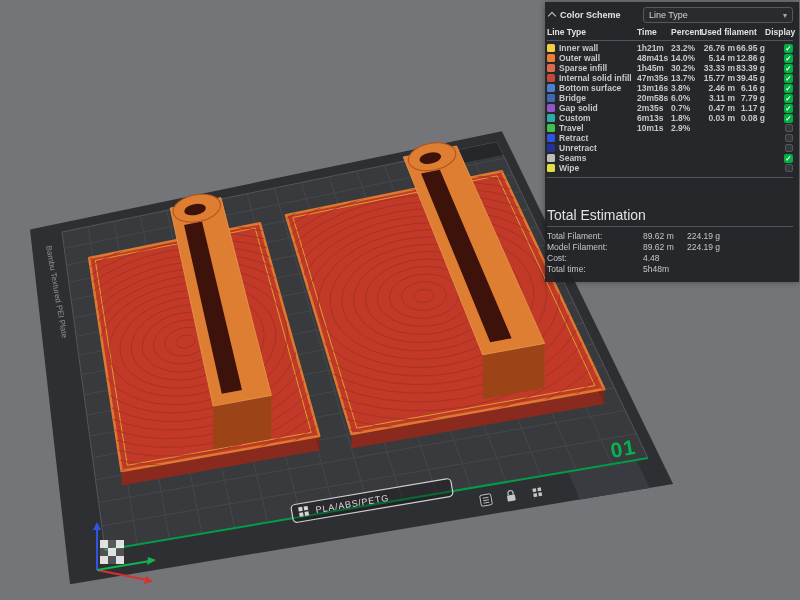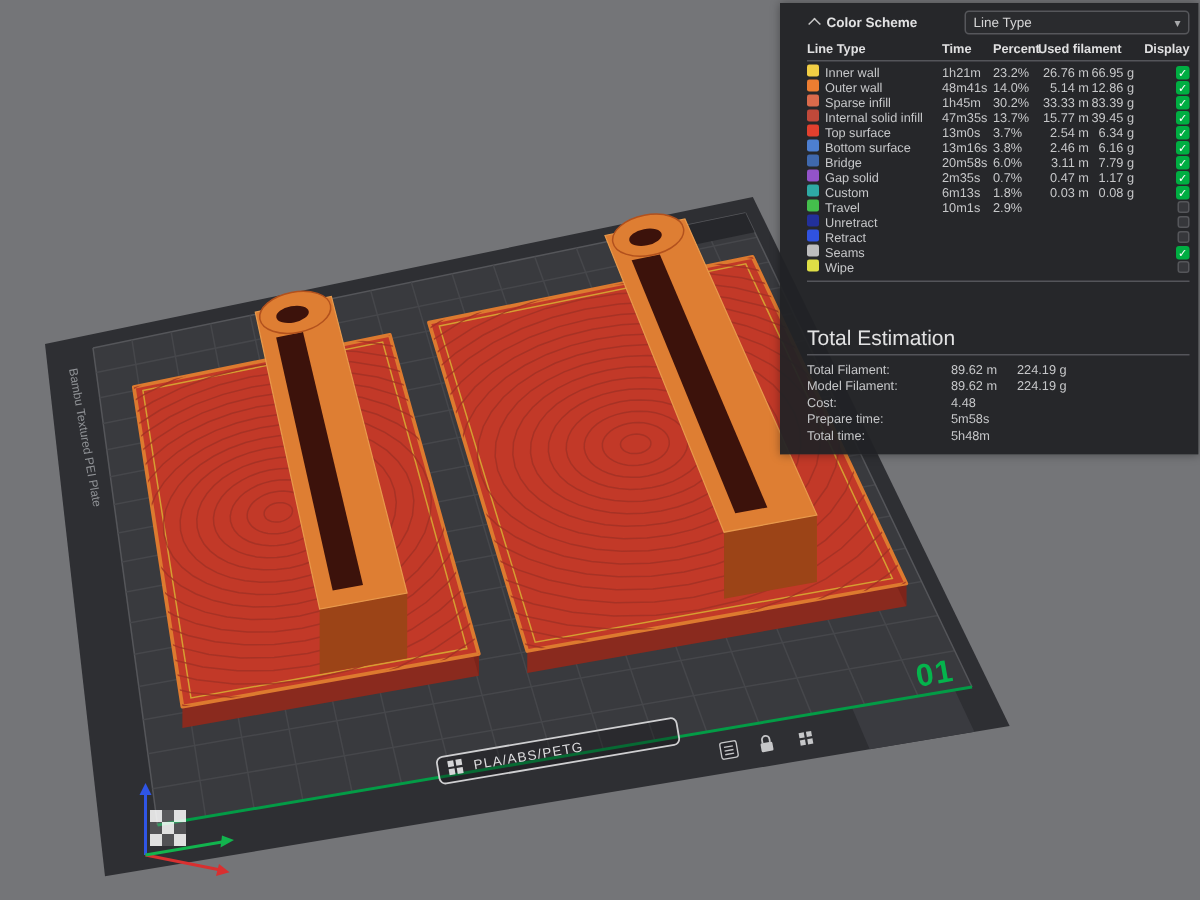--- a/index.html
+++ b/index.html
@@ -7,23 +7,23 @@
   html,body{margin:0;padding:0;}
   body{
     width:800px;height:600px;overflow:hidden;position:relative;
     background:var(--bg);
     font-family:"Liberation Sans", sans-serif;
   }
   #scene{position:absolute;left:0;top:0;}
 
   
   .panel{
-    position:absolute;top:2px;right:1px;width:279px;
+    position:absolute;top:2px;right:1px;width:254px;
     background:rgba(33,34,37,0.94);
-    padding:4px 6px 8px 18px;
+    padding:4px 6px 8px 2px;
     color:#C9CACC;
     box-shadow:0 0 6px rgba(0,0,0,0.35);
     z-index:5;
   }
   .p-head{display:flex;align-items:center;height:18px;margin-bottom:3px;}
   .chev{width:6px;height:6px;border-left:1.5px solid #C9C9C9;border-top:1.5px solid #C9C9C9;
         transform:rotate(45deg);margin:2px 5px 0 2px;flex:none;}
   .p-title{font-size:9px;font-weight:bold;color:#E2E2E3;margin-right:auto;white-space:nowrap;}
   .dd{width:150px;height:16px;background:#2A2B2E;border:1px solid #56575B;border-radius:3px;
       display:flex;align-items:center;justify-content:space-between;padding:0 5px;
@@ -31,21 +31,21 @@
   .dd .caret::after{content:"\25BE";font-size:8px;color:#A9AAAC;}
 
   .t-head{display:flex;align-items:center;font-size:8.5px;font-weight:bold;color:#E0E0E1;
           border-bottom:1px solid #54555A;padding-bottom:3px;margin-bottom:2px;}
   .h-label{width:90px;flex:none;}
   .h-time{width:34px;flex:none;}
   .h-pct{width:30px;flex:none;}
   .h-used{width:64px;flex:none;}
   .h-disp{flex:1;text-align:right;}
 
-  .lt-row{display:flex;height:10px;font-size:8.5px;color:#C6C7C9;}
+  .lt-row{display:flex;align-items:center;height:10px;font-size:8.5px;color:#C6C7C9;font-weight:bold;}
   .sw{width:8px;height:8px;border-radius:1.5px;margin-right:4px;flex:none;}
   .c-label{width:78px;flex:none;white-space:nowrap;overflow:hidden;}
   .c-time{width:34px;flex:none;}
   .c-pct{width:30px;flex:none;}
   .c-m{width:34px;flex:none;text-align:right;}
   .c-g{width:30px;flex:none;text-align:right;}
   .c-chk{flex:1;display:flex;justify-content:flex-end;align-items:center;}
   .cb{width:9px;height:9px;border-radius:2px;flex:none;}
   .cb.on{background:var(--check);}
   .cb.on::before{content:"\2713";display:block;color:#fff;font-size:7.5px;line-height:9px;text-align:center;}
@@ -298,31 +298,20 @@
     <span class="c-label">Internal solid infill</span>
     <span class="c-time">47m35s</span>
     <span class="c-pct">13.7%</span>
     <span class="c-m">15.77 m</span>
     <span class="c-g">39.45 g</span>
     <span class="c-chk">
           <span class="cb on"></span>
         </span>
   </div>
 
-  <div class="lt-row">
-    <span class="sw" style="background: rgb(226, 64, 46);"></span>
-    <span class="c-label">Top surface</span>
-    <span class="c-time">13m0s</span>
-    <span class="c-pct">3.7%</span>
-    <span class="c-m">2.54 m</span>
-    <span class="c-g">6.34 g</span>
-    <span class="c-chk">
-          <span class="cb on"></span>
-        </span>
-  </div>
 
   <div class="lt-row">
     <span class="sw" style="background: rgb(77, 127, 208);"></span>
     <span class="c-label">Bottom surface</span>
     <span class="c-time">13m16s</span>
     <span class="c-pct">3.8%</span>
     <span class="c-m">2.46 m</span>
     <span class="c-g">6.16 g</span>
     <span class="c-chk">
           <span class="cb on"></span>
@@ -371,34 +360,34 @@
     <span class="c-time">10m1s</span>
     <span class="c-pct">2.9%</span>
     <span class="c-m"></span>
     <span class="c-g"></span>
     <span class="c-chk">
           <span class="cb off"></span>
         </span>
   </div>
 
   <div class="lt-row">
-    <span class="sw" style="background: rgb(34, 48, 154);"></span>
-    <span class="c-label">Unretract</span>
+    <span class="sw" style="background: rgb(48, 82, 224);"></span>
+    <span class="c-label">Retract</span>
     <span class="c-time"></span>
     <span class="c-pct"></span>
     <span class="c-m"></span>
     <span class="c-g"></span>
     <span class="c-chk">
           <span class="cb off"></span>
         </span>
   </div>
 
   <div class="lt-row">
-    <span class="sw" style="background: rgb(48, 82, 224);"></span>
-    <span class="c-label">Retract</span>
+    <span class="sw" style="background: rgb(34, 48, 154);"></span>
+    <span class="c-label">Unretract</span>
     <span class="c-time"></span>
     <span class="c-pct"></span>
     <span class="c-m"></span>
     <span class="c-g"></span>
     <span class="c-chk">
           <span class="cb off"></span>
         </span>
   </div>
 
   <div class="lt-row">
@@ -441,25 +430,20 @@
     <span class="t-v1">89.62 m</span>
     <span class="t-v2">224.19 g</span>
   </div>
 
   <div class="tr">
     <span class="t-label">Cost:</span>
     <span class="t-v1">4.48</span>
     <span class="t-v2"></span>
   </div>
 
-  <div class="tr">
-    <span class="t-label">Prepare time:</span>
-    <span class="t-v1">5m58s</span>
-    <span class="t-v2"></span>
-  </div>
 
 
   <div class="tr">
     <span class="t-label">Total time:</span>
     <span class="t-v1">5h48m</span>
     <span class="t-v2"></span>
   </div>
 </div>
 </div>
 

